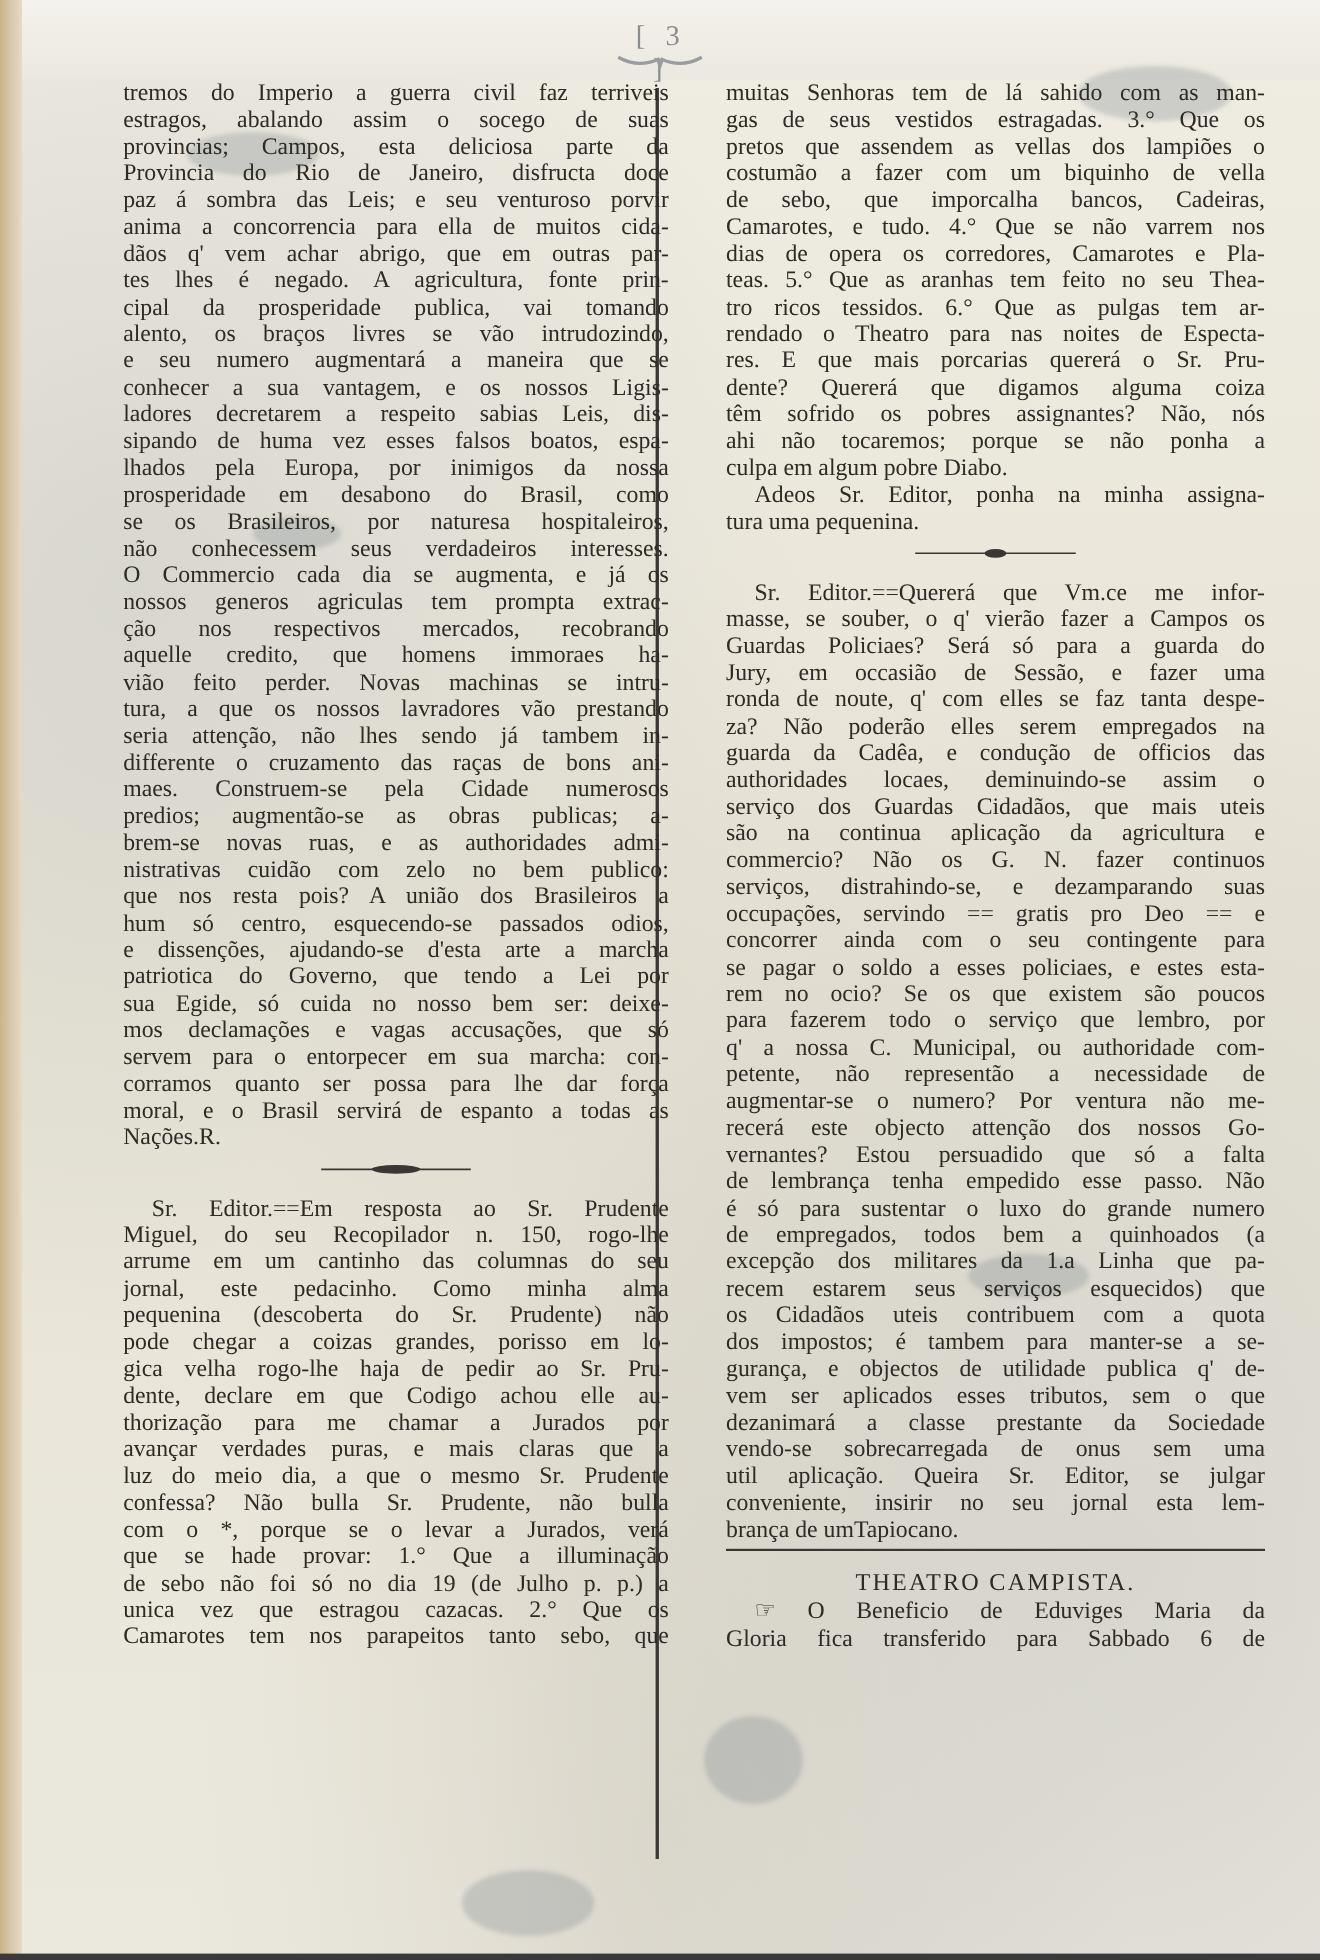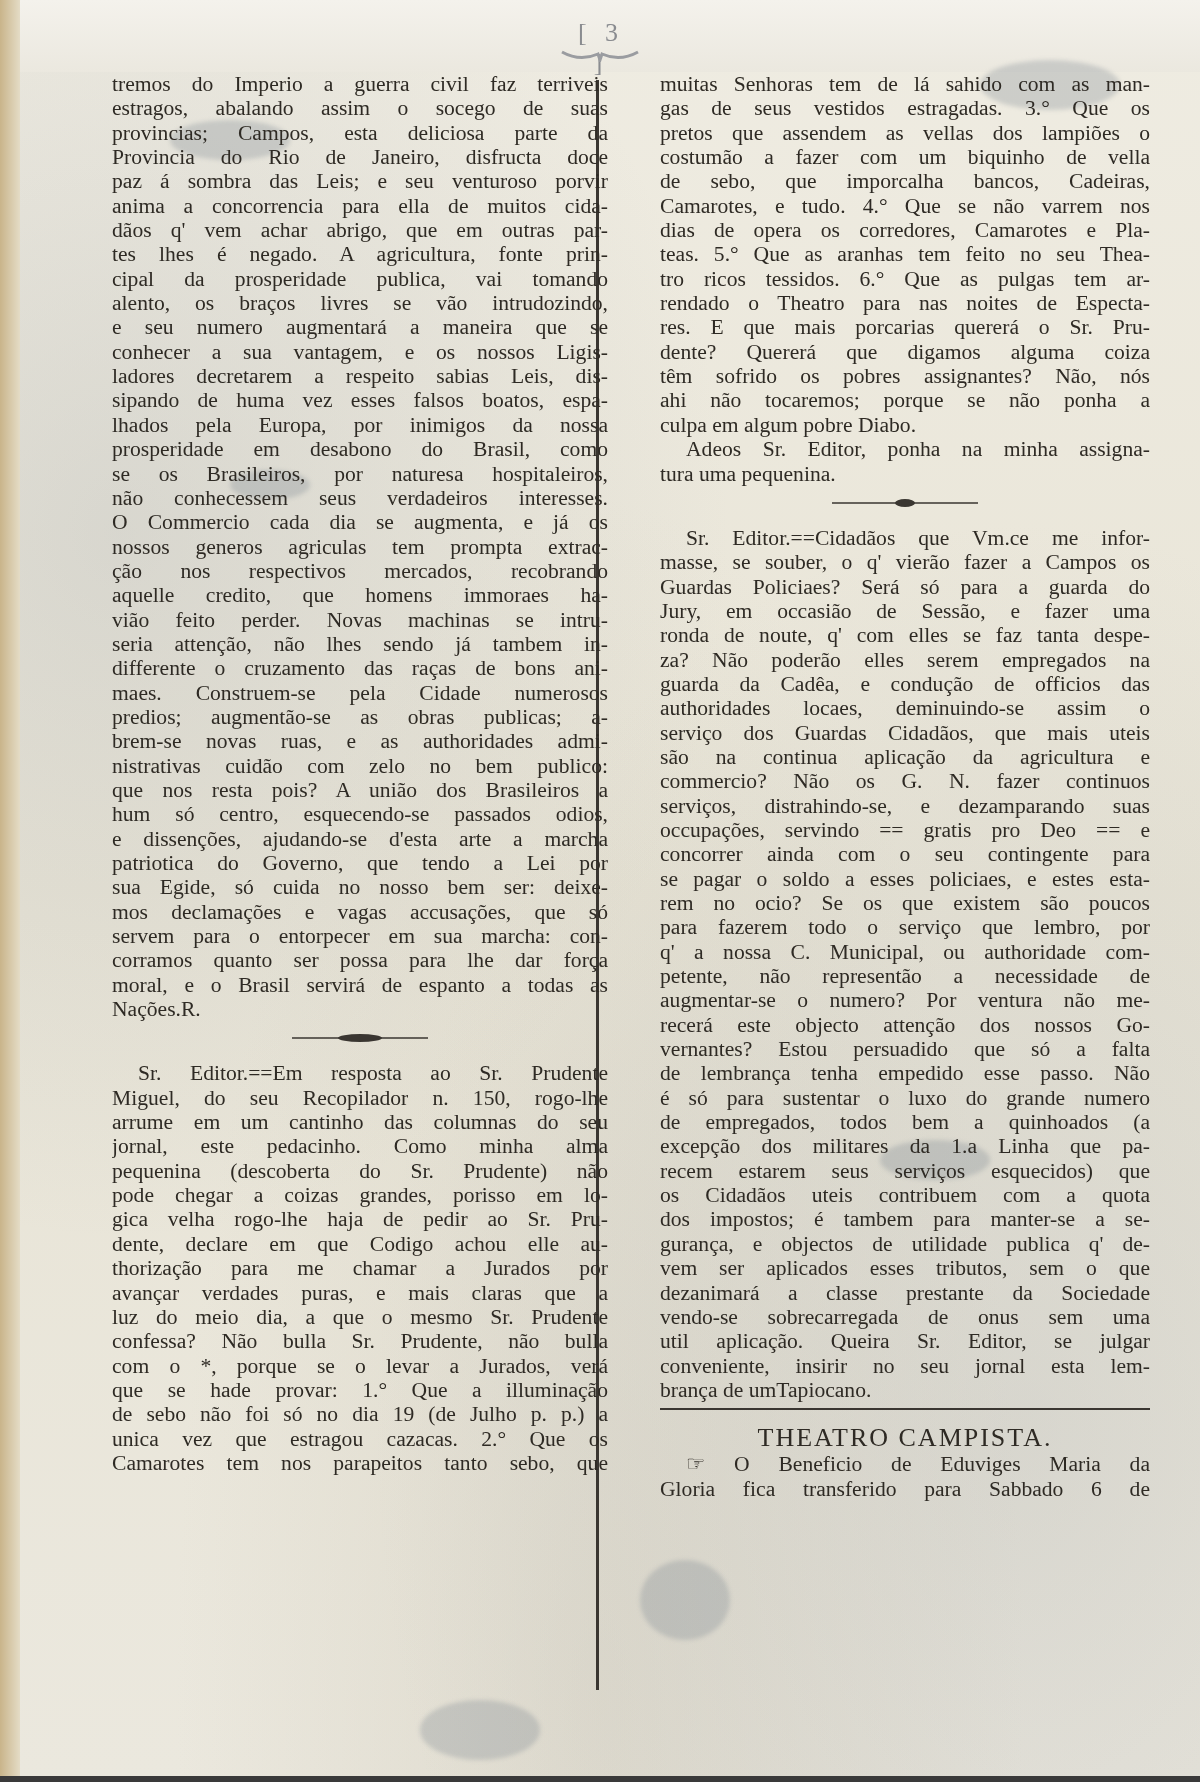--- a/index.html
+++ b/index.html
@@ -43,21 +43,21 @@
   }
   .line { display:block; height:24.35px; white-space:nowrap; overflow:hidden; text-align-last:justify; }
   .line.last { text-align-last:left; }
   .line.indent { padding-left:26px; }
   .sig-row { display:flex; height:24.35px; white-space:nowrap; }
   .sig { padding-right:22px; }
   .italic { }
   .ornament { display:block; height:40px; position:relative; }
   .ornament svg { position:absolute; left:50%; top:12px; transform:translateX(-50%); }
   .rule { height:8px; border-top:2px solid #3a3631; margin:6px 0 8px 0; }
-  .heading { display:block; text-align:center; font-size:26px; letter-spacing:2px; height:26px; }
+  .heading { display:block; text-align:center; font-size:22px; letter-spacing:2px; height:26px; }
   .stain { position:absolute; background:rgba(120,130,140,0.28); border-radius:50%; filter:blur(2px); }
 </style>
 </head>
 <body>
 
 <div class="paper">
   <div class="top-band"></div>
   <div class="left-edge"></div>
 
   <div class="stain" style="left:170px;top:120px;width:120px;height:40px;"></div>
@@ -92,20 +92,21 @@
       <span class="line">sipando de huma vez esses falsos boatos, espa-</span>
       <span class="line">lhados pela Europa, por inimigos da nossa</span>
       <span class="line">prosperidade em desabono do Brasil, como</span>
       <span class="line">se os Brasileiros, por naturesa hospitaleiros,</span>
       <span class="line">não conhecessem seus verdadeiros interesses.</span>
       <span class="line">O Commercio cada dia se augmenta, e já os</span>
       <span class="line">nossos generos agriculas tem prompta extrac-</span>
       <span class="line">ção nos respectivos mercados, recobrando</span>
       <span class="line">aquelle credito, que homens immoraes ha-</span>
       <span class="line">vião feito perder. Novas machinas se intru-</span>
+      <span class="line">tura, a que os nossos lavradores vão prestando</span>
       <span class="line">seria attenção, não lhes sendo já tambem in-</span>
       <span class="line">differente o cruzamento das raças de bons ani-</span>
       <span class="line">maes. Construem-se pela Cidade numerosos</span>
       <span class="line">predios; augmentão-se as obras publicas; a-</span>
       <span class="line">brem-se novas ruas, e as authoridades admi-</span>
       <span class="line">nistrativas cuidão com zelo no bem publico:</span>
       <span class="line">que nos resta pois? A união dos Brasileiros a</span>
       <span class="line">hum só centro, esquecendo-se passados odios,</span>
       <span class="line">e dissenções, ajudando-se d'esta arte a marcha</span>
       <span class="line">patriotica do Governo, que tendo a Lei por</span>
@@ -170,21 +171,21 @@
     </div>
 
     <div class="ornament">
       <svg width="150" height="10" viewBox="0 0 150 10">
         <path d="M2 5 L148 5" stroke="#3a3631" stroke-width="1.5"></path>
         <ellipse cx="75" cy="5" rx="10" ry="4" fill="#3a3631"></ellipse>
       </svg>
     </div>
 
     <div>
-      <span class="line indent"><span class="italic">Sr. Editor.</span><span>==Cidadãos que Vm.ce me infor-</span></span>
+      <span class="line indent"><span class="italic">Sr. Editor.</span><span>==Quererá que Vm.ce me infor-</span></span>
       <span class="line">masse, se souber, o q' vierão fazer a Campos os</span>
       <span class="line">Guardas Policiaes? Será só para a guarda do</span>
       <span class="line">Jury, em occasião de Sessão, e fazer uma</span>
       <span class="line">ronda de noute, q' com elles se faz tanta despe-</span>
       <span class="line">za? Não poderão elles serem empregados na</span>
       <span class="line">guarda da Cadêa, e condução de officios das</span>
       <span class="line">authoridades locaes, deminuindo-se assim o</span>
       <span class="line">serviço dos Guardas Cidadãos, que mais uteis</span>
       <span class="line">são na continua aplicação da agricultura e</span>
       <span class="line">commercio? Não os G. N. fazer continuos</span>

